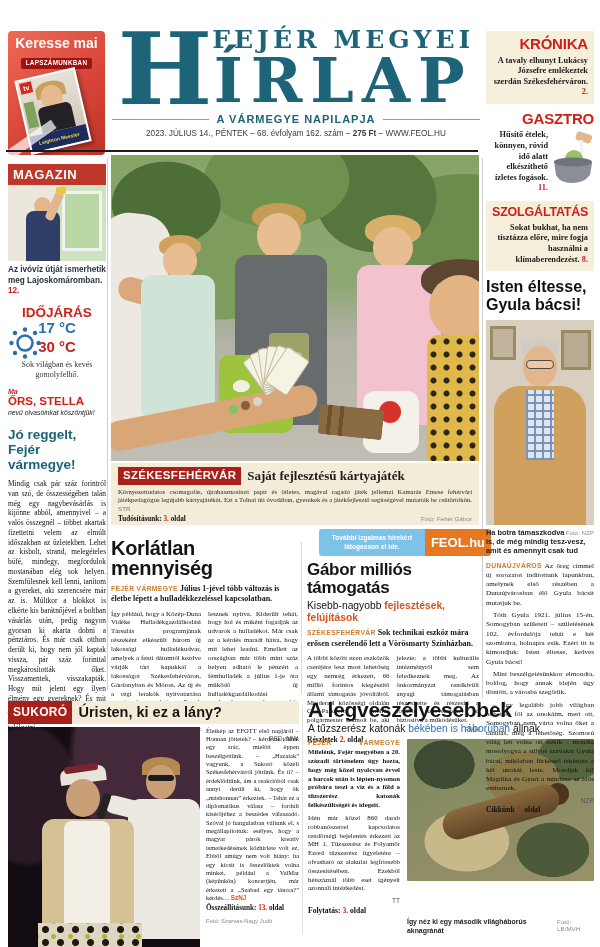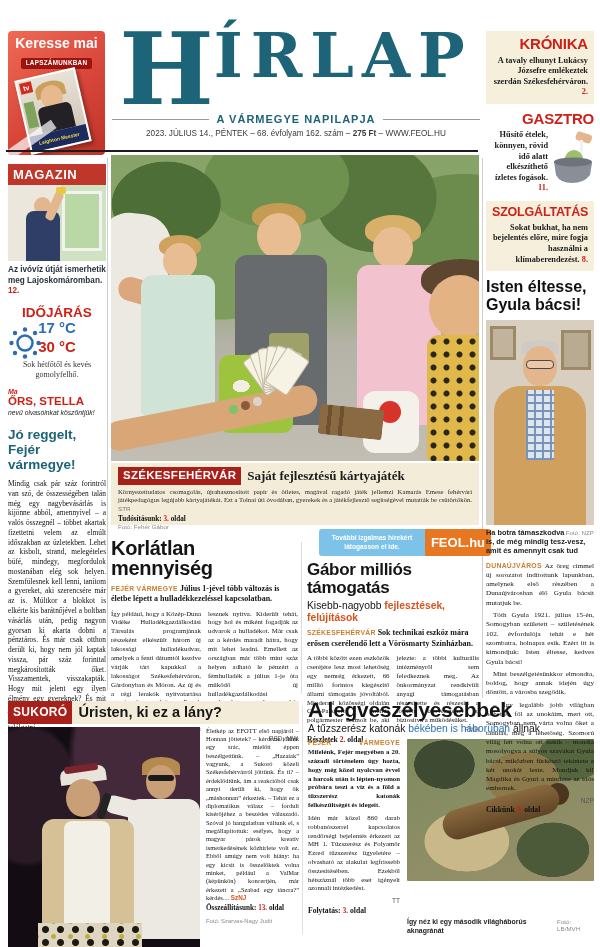--- a/index.html
+++ b/index.html
@@ -117,21 +117,21 @@
   .bag{position:absolute;left:108px;top:200px;width:74px;height:78px;border-radius:10px;background:#9ec43e;
        background-image:radial-gradient(18px 14px at 60% 60%,#d8332a 0 60%,transparent 61%),radial-gradient(14px 10px at 30% 40%,#f2efe2 0 60%,transparent 61%);}
 
   
   .photo-banner{position:absolute;left:111px;top:463px;width:368px;height:62px;background:#f3ecd8;padding:4px 7px 3px;}
   .pb-row{display:flex;align-items:center;gap:6px;}
   .loc-tag{background:#a8201a;color:#fff;font:700 11.5px/1 "Liberation Sans",sans-serif;padding:3px 5px;letter-spacing:.3px;white-space:nowrap;}
   .pb-headline{font:700 13px/1 "Liberation Serif",serif;color:#1c1c1c;white-space:nowrap;}
   .pb-text{font:400 6.7px/1.3 "Liberation Serif",serif;color:#2a2a2a;text-align:justify;margin-top:3px;}
   .pb-sign{font:400 6.2px "Liberation Sans",sans-serif;color:#777;}
-  .pb-bottom{display:flex;justify-content:space-between;margin-top:1px;flex-direction:column;}
+  .pb-bottom{display:flex;justify-content:space-between;margin-top:1px;}
   .pb-more{font:700 7.2px/1.2 "Liberation Serif",serif;color:#111;}
   .credit{font:400 6.2px/1.2 "Liberation Sans",sans-serif;color:#8a8a8a;}
 
   
   .korlatlan{position:absolute;left:111px;top:538px;width:187px;}
   .art-headline-xl{font:700 20px/1.02 "Liberation Sans",sans-serif;color:#141414;letter-spacing:-.3px;}
   .lead{font:700 8px/1.3 "Liberation Serif",serif;color:#141414;margin:5px 0 5px;}
   .loc-inline{font:700 6.8px "Liberation Sans",sans-serif;color:#c87f30;letter-spacing:.3px;}
   .two-col{column-count:2;column-gap:7px;font:400 6.85px/1.3 "Liberation Serif",serif;text-align:justify;color:#141414;}
   .sign-line{text-align:right;font:400 6.6px/1.3 "Liberation Sans",sans-serif;color:#555;margin-top:1px;}
@@ -240,20 +240,21 @@
         <div class="mag-top"></div>
         <div class="mag-strip">Leighton Meester</div>
       </div>
     </div>
   </div>
 
   <div class="masthead">
     <div class="mast-row">
       <span class="mast-h">H</span>
       <span class="mast-col">
+        <span class="mast-top">FEJÉR MEGYEI</span>
         <span class="mast-rest">ÍRLAP</span>
       </span>
     </div>
     <div class="tagline-row">
       <span class="tl-line"></span>
       <span class="tagline">A VÁRMEGYE NAPILAPJA</span>
       <span class="tl-line"></span>
     </div>
     <div class="dateline">
       <span>2023. JÚLIUS 14., PÉNTEK – 68. évfolyam 162. szám – </span><b>275 Ft</b><span> – WWW.FEOL.HU</span>
@@ -290,21 +291,21 @@
           <circle cx="3.5" cy="17" r="2.2" fill="#2d6daf"></circle>
             <circle cx="30.5" cy="17" r="2.2" fill="#2d6daf"></circle>
           <circle cx="7" cy="7" r="2.2" fill="#2d6daf"></circle>
             <circle cx="27" cy="7" r="2.2" fill="#2d6daf"></circle>
           <circle cx="7" cy="27" r="2.2" fill="#2d6daf"></circle>
             <circle cx="27" cy="27" r="2.2" fill="#2d6daf"></circle>
         </svg>
       </span>
       <div class="temp-low">17 °C</div>
       <div class="temp-high">30 °C</div>
-      <div class="weather-desc">Sok hétfőtől és kevés gomolyfelhő.</div>
+      <div class="weather-desc">Sok világban és kevés gomolyfelhő.</div>
     </div>
 
     <div class="namesday">
       <div class="nd-label">Ma</div>
       <div class="nd-names">ŐRS, STELLA</div>
       <div class="nd-text">nevű olvasóinkat köszöntjük!</div>
     </div>
 
     <div class="greeting">
       <div class="greeting-headline">Jó reggelt, Fejér vármegye!</div>
@@ -500,21 +501,21 @@
         <div class="rail-text gasztro-text">
           <span>Hűsítő ételek, könnyen, rövid idő alatt elkészíthető ízletes fogások.</span>
           <span class="page-num">11.</span>
         </div>
       </div>
     </div>
 
     <div class="rail-box">
       <div class="rail-title small">SZOLGÁLTATÁS</div>
       <div class="rail-text">
-        <span>Sokat bukhat, ha nem bejelentés előre, mire fogja használni a klímaberendezést.</span>
+        <span>Sokat bukhat, ha nem tisztázza előre, mire fogja használni a klímaberendezést.</span>
         <span class="page-num">8.</span>
       </div>
     </div>
 
     <div class="gyula">
       <div class="gyula-headline">Isten éltesse, Gyula bácsi!</div>
       <div class="gyula-photo">
         <div class="g-frame1"></div>
         <div class="g-frame2"></div>
         <div class="g-hair"></div>

